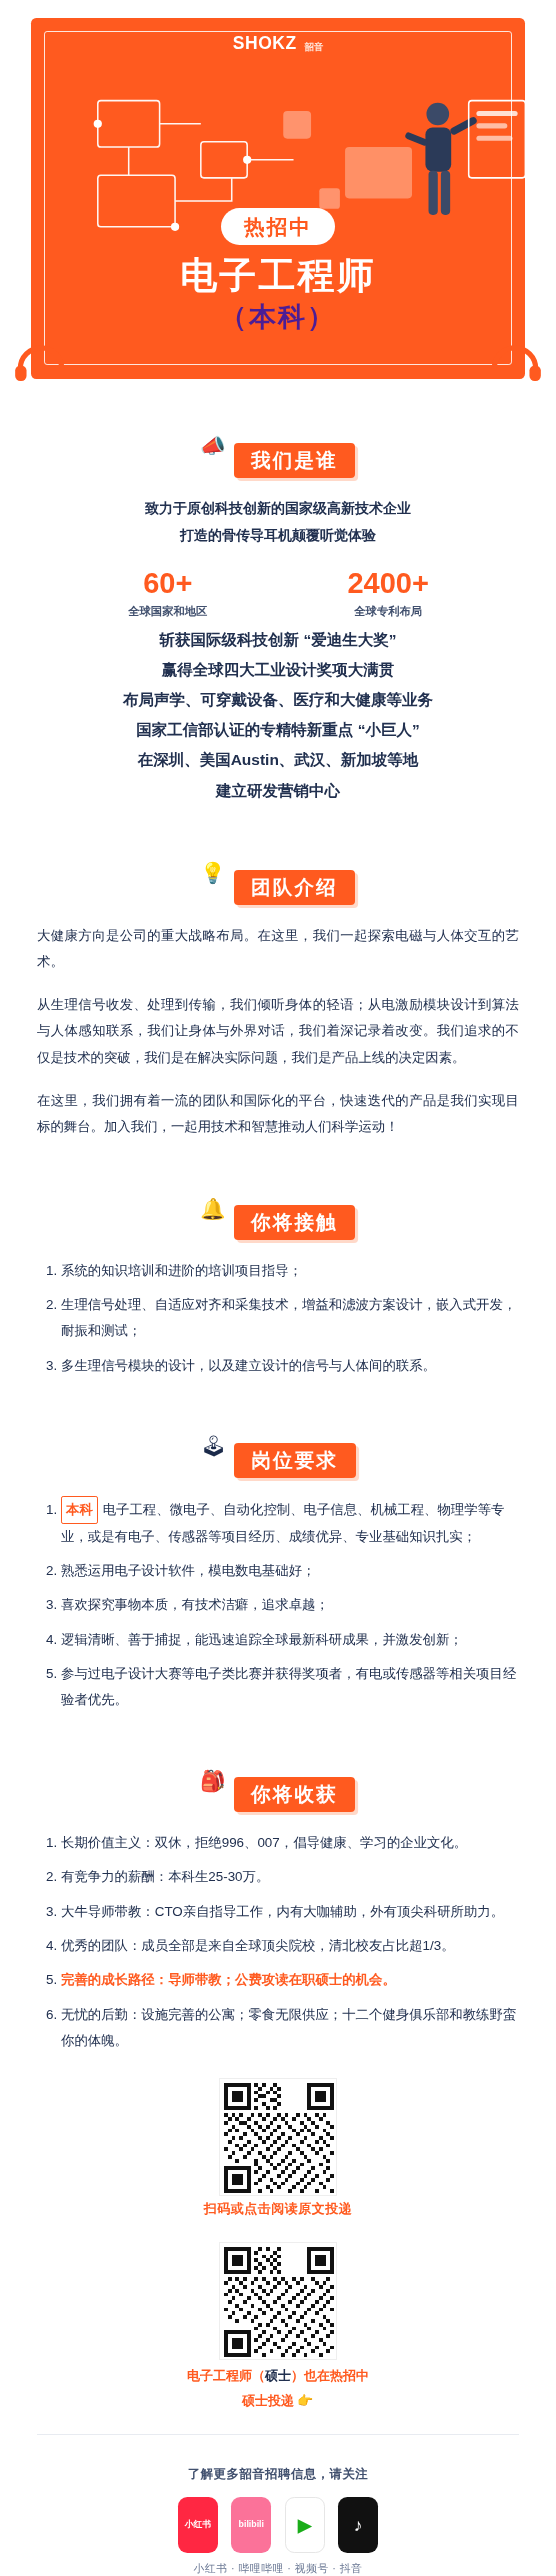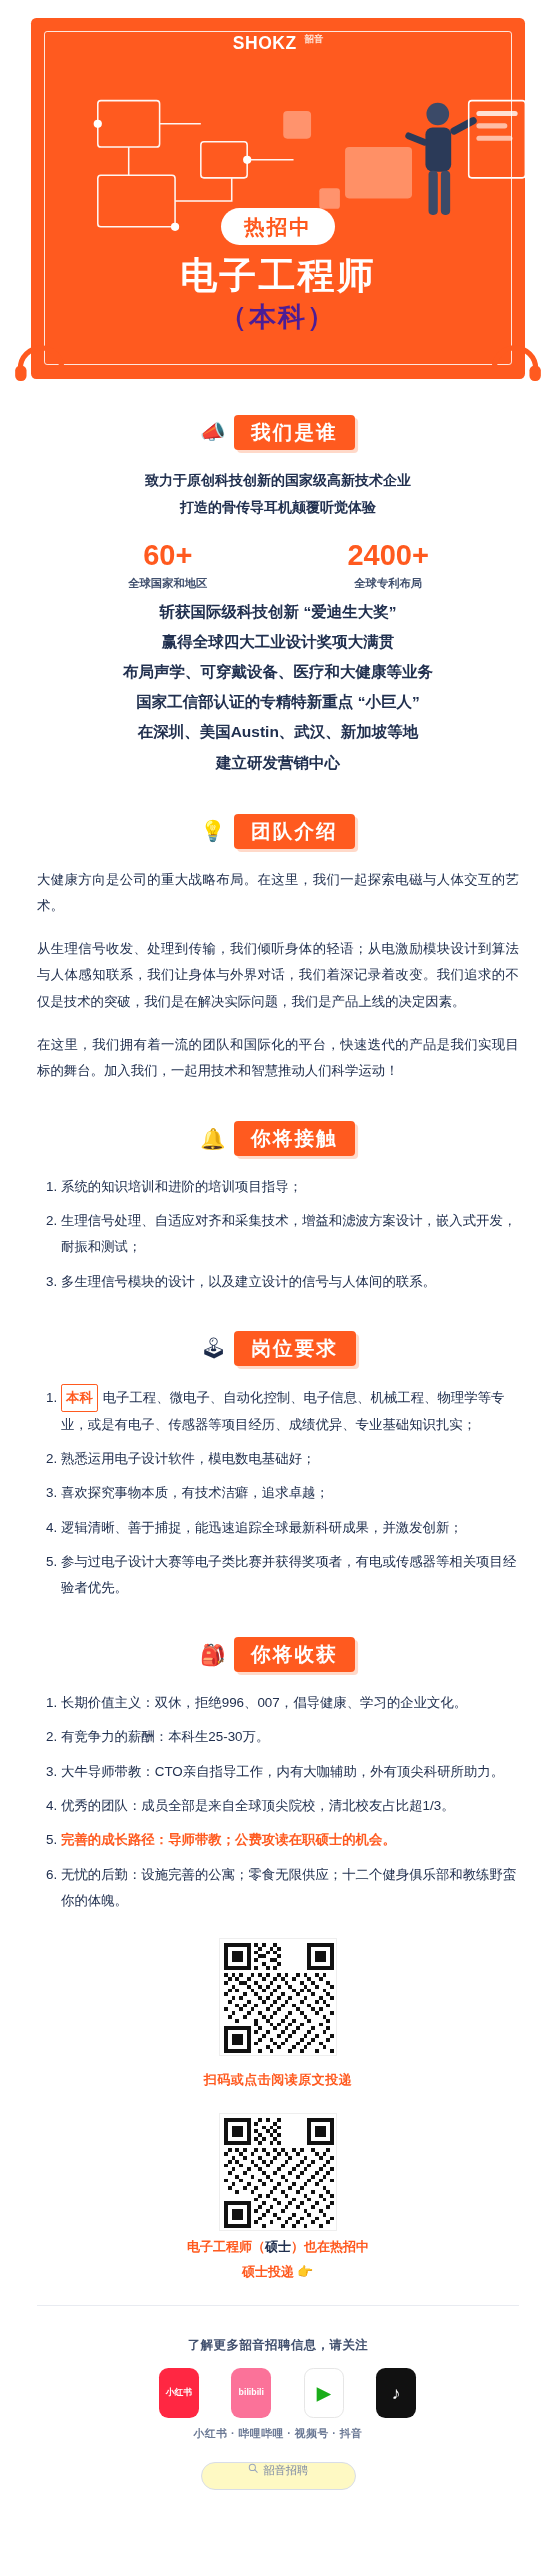--- a/index.html
+++ b/index.html
@@ -21,21 +21,21 @@
     border-radius: 5.2px;
   }
   .hero-inner {
     position: absolute;
     left: 13.4px; top: 13.4px; right: 13.4px; bottom: 13.4px;
     border: 1.5px solid rgba(255,255,255,.85);
     border-radius: 3.1px;
   }
   .logo {
     position: absolute; top: 15.5px; left: 50%; transform: translateX(-50%);
-    display: flex; align-items: flex-start; gap: 8px; z-index: 5;
+    display: flex; align-items: flex-end; gap: 8px; z-index: 5;
   }
   .logo-mark { font-size: 17.5px; font-weight: 700; color: #fff; letter-spacing: 0.5px; }
   .logo-sub { font-size: 9.3px; color: #ffe3d6; font-weight: 700; }
 
   .hero-art {
     position: absolute; left: 46px; top: 62px; right: 46px; height: 170px;
   }
 
   .hero-title-wrap {
     position: absolute; left: 0; right: 0; bottom: 44px; text-align: center; z-index: 6;
@@ -64,20 +64,21 @@
   .sec-head {
     display: flex; align-items: center; justify-content: center;
     gap: 7.2px; margin: 36px 0 17.5px 0;
   }
   .sec-head .icon { font-size: 20.6px; line-height: 1; }
   .sec-title {
     background: #ff5a1f; color: #fff;
     font-size: 19.6px; font-weight: 700; letter-spacing: 2.1px;
     padding: 4.1px 17.5px; border-radius: 4.1px;
     box-shadow: 3.1px 3.1px 0 #ffd9c9;
+    margin-top: 28px;
   }
 
   
   .body-wrap { padding: 0 37px; }
   .center-lines { text-align: center; }
   .ln {
     font-size: 14px; line-height: 1.95; color: #21304f; font-weight: 600;
   }
   .ln.big { font-size: 15.5px; font-weight: 700; }
 
@@ -107,41 +108,41 @@
     font-weight: 700; padding: 0 4.1px; border-radius: 2.1px; margin-right: 1px;
   }
 
   
   .qr-wrap { text-align: center; margin-top: 24px; }
   .qr {
     width: 118px; height: 118px; margin: 0 auto;
     background: #ffffff; padding: 4.1px; border: 0.5px solid #eee;
   }
   .qr svg { display: block; }
-  .qr-cap { font-size: 13px; color: #ff5a1f; margin-top: 15px; font-weight: 600; letter-spacing: 0.5px; }
+  .qr-cap { font-size: 13px; color: #ff5a1f; margin-top: 4px; font-weight: 600; letter-spacing: 0.5px; }
   .qr-cap2 { font-size: 13px; color: #ff5a1f; margin-top: 7.2px; font-weight: 600; }
   .qr-cap2 .dark { color: #21304f; }
 
   
   .footer { margin-top: 31px; text-align: center; }
   .footer-title { font-size: 12.4px; color: #41506e; font-weight: 600; letter-spacing: 0.5px; }
   .social-row {
     display: flex; justify-content: center; align-items: center; gap: 13.4px;
     margin-top: 14.4px;
   }
   .social {
-    width: 40px; height: 50px; border-radius: 9.3px;
+    width: 40px; height: 56px; border-radius: 9.3px;
     display: flex; align-items: center; justify-content: center;
-    font-size: 8.8px; font-weight: 700; color: #fff; text-align: center; line-height: 1.1; margin-left: 19px;
+    font-size: 8.8px; font-weight: 700; color: #fff; text-align: center; line-height: 1.1;
   }
   .s-xhs { background: #ff2742; }
   .s-bili { background: #fb7299; }
   .s-wx { background: #ffffff; color: #1aad19; border: 1px solid #e6e6e6; font-size: 17.5px; }
   .s-dy { background: #111111; font-size: 17.5px; }
-  .social-cap { font-size: 10.8px; color: #6a7894; margin-top: 9.3px; letter-spacing: 0.5px; font-weight: bold; }
+  .social-cap { font-size: 10.8px; color: #6a7894; margin-top: 9.3px; letter-spacing: 0.5px; }
 
   .bottom-pill {
     margin: 20.6px auto 0 auto;
     width: 155px; height: 28px; border-radius: 14px;
     border: 1px solid #d8dde8; background: #fef9c3;
     display: flex; align-items: flex-start; justify-content: center; gap: 5.2px;
     font-size: 11.3px; color: #7d8aa5;
   }
   .divider-line { height: 0.5px; background: #e8ebf1; margin: 24px 37px 0 37px; }
 </style>

